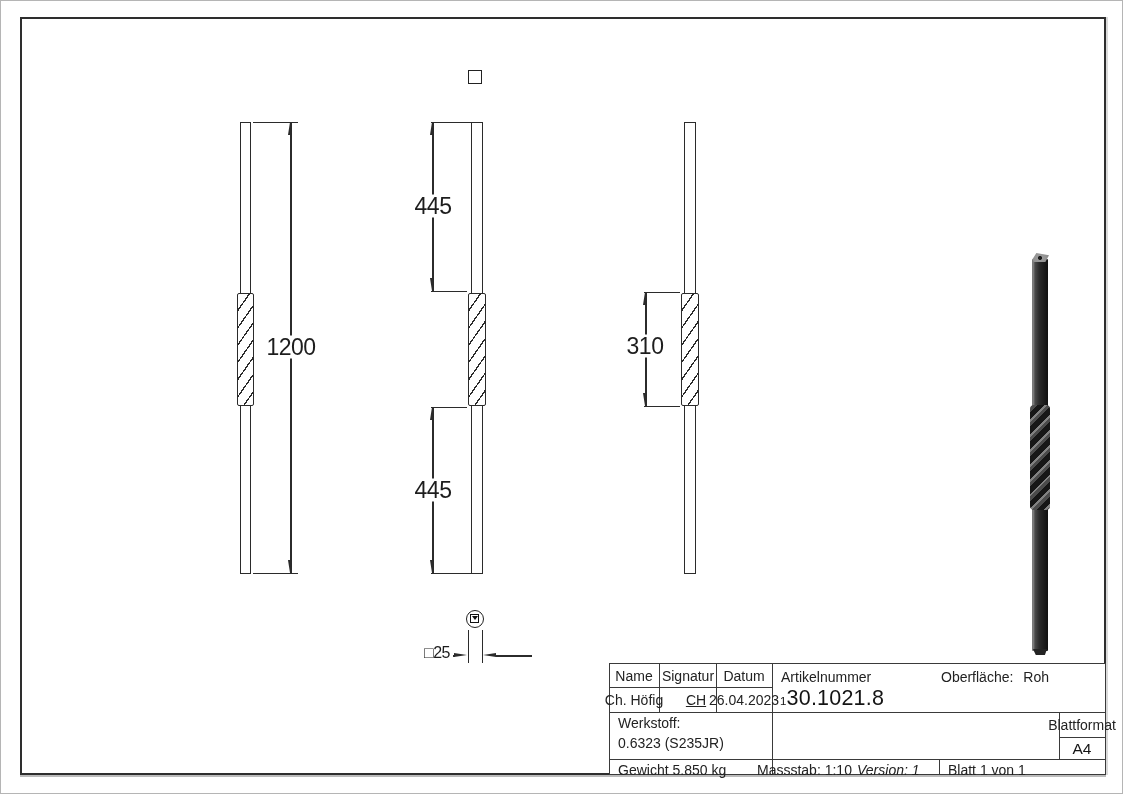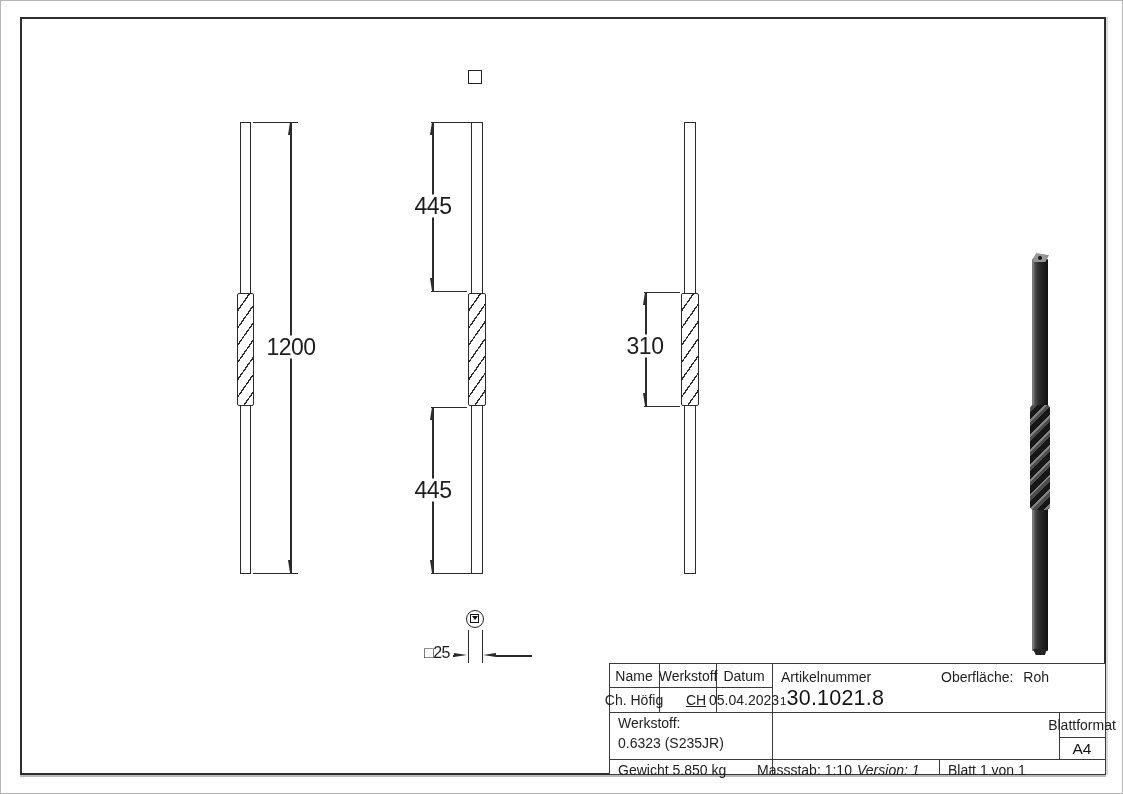--- a/index.html
+++ b/index.html
@@ -155,26 +155,26 @@
   <div class="tbline" style="left:715px; top:662px; width:1.2px; height:49px;"></div>
   <div class="tbline" style="left:771px; top:662px; width:1.2px; height:112px;"></div>
   <div class="tbline" style="left:608px; top:686px; width:163px; height:1.2px;"></div>
   <div class="tbline" style="left:608px; top:711px; width:497px; height:1.2px;"></div>
   <div class="tbline" style="left:1058px; top:711px; width:1.2px; height:47px;"></div>
   <div class="tbline" style="left:1058px; top:736px; width:47px; height:1.2px;"></div>
   <div class="tbline" style="left:608px; top:758px; width:497px; height:1.2px;"></div>
   <div class="tbline" style="left:938px; top:758px; width:1.2px; height:16px;"></div>
 
   <div class="tb-text tb-center" style="left:633px; top:675px;">Name</div>
-  <div class="tb-text tb-center" style="left:687px; top:675px;">Werkstoff</div>
+  <div class="tb-text tb-center" style="left:687px; top:675px;">Signatur</div>
   <div class="tb-text tb-center" style="left:743px; top:675px;text-align:right;">Datum</div>
 
   <div class="tb-text tb-center" style="left:633px; top:699px;">Ch. Höfig</div>
   <div class="tb-text tb-center" style="left:695px; top:699px;text-decoration:underline;">CH</div>
-  <div class="tb-text tb-center" style="left:743px; top:699px;">05.04.2023</div>
+  <div class="tb-text tb-center" style="left:743px; top:699px;">26.04.2023</div>
 
   <div class="tb-text" style="left:780px; top:669px;">Artikelnummer</div>
   <div class="artnum"><span class="artnum-small">1</span><span>30.1021.8</span></div>
 
   <div class="tb-text" style="left:940px; top:669px;">
     <span>Oberfläche:</span>
     <span style="margin-left:6px;">Roh</span>
   </div>
 
   <div class="tb-text" style="left:617px; top:715px;">Werkstoff:</div>

